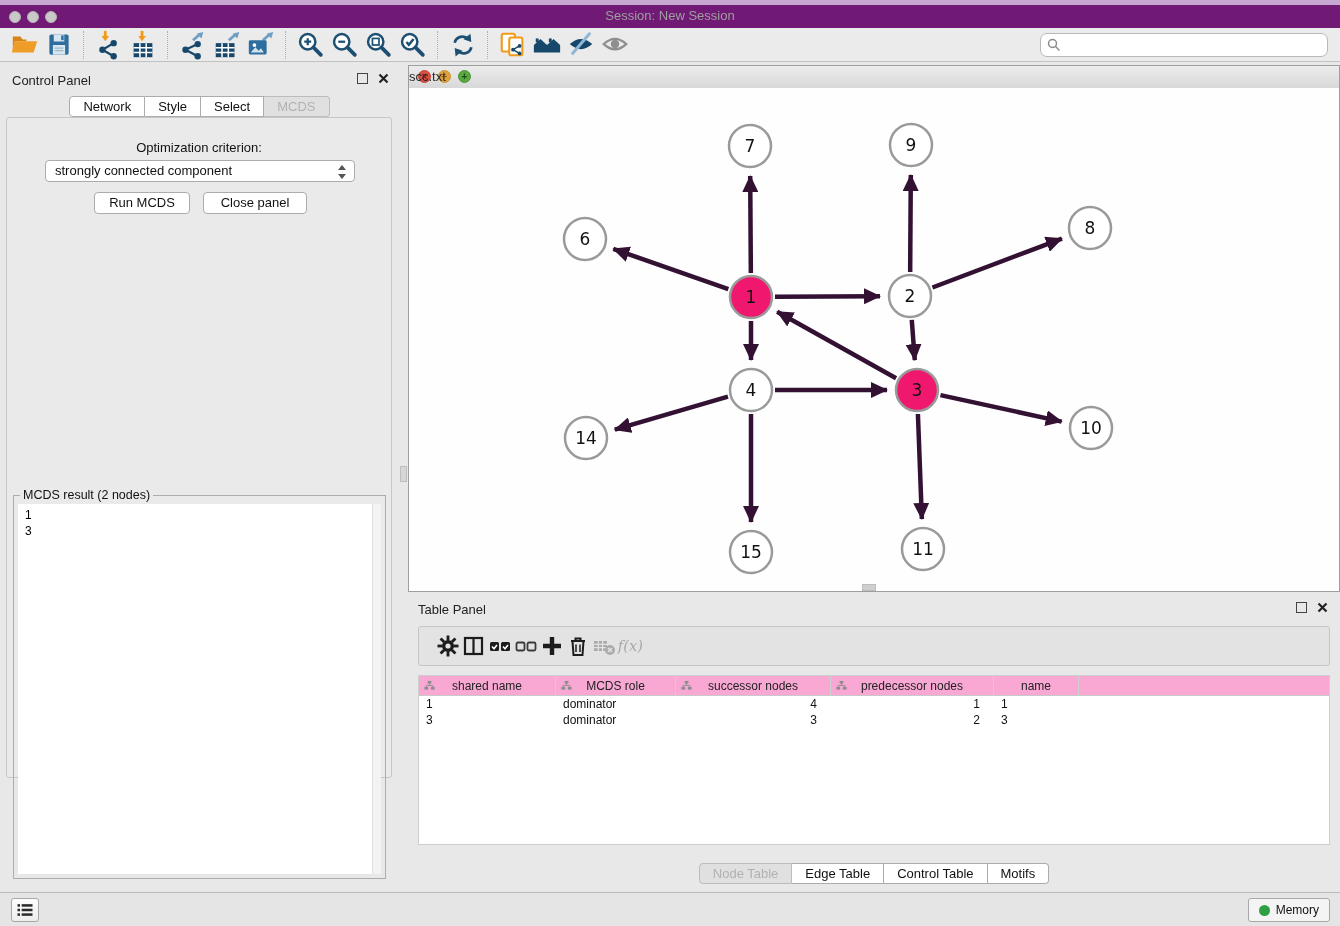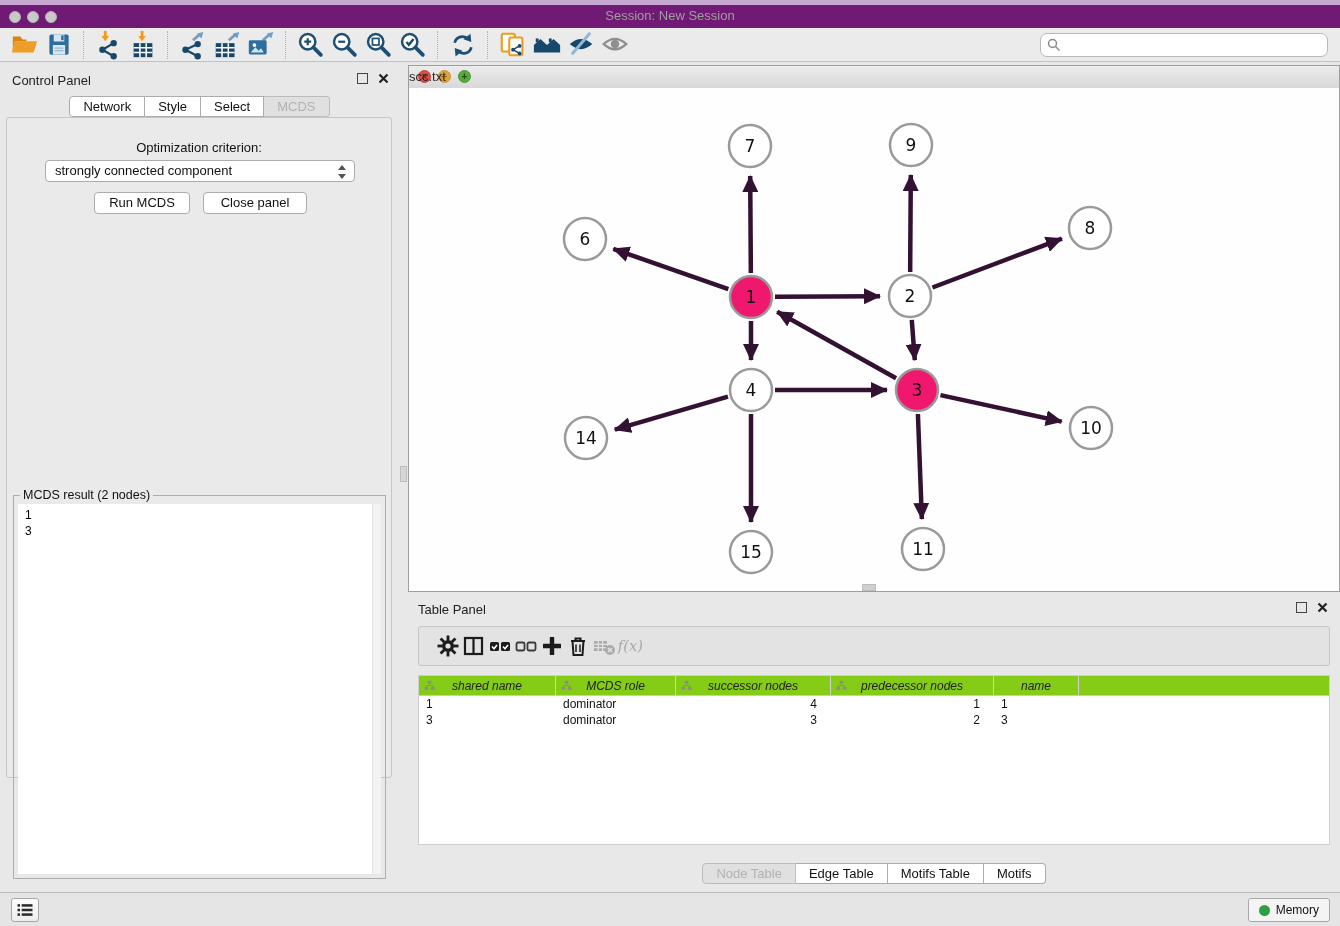--- a/index.html
+++ b/index.html
@@ -73,21 +73,21 @@
   #nf-canvas{position:absolute;left:0;top:22px;width:930px;height:503px;background:#FEFEFE;}
 
   
   #table-panel{left:408px;top:595px;width:932px;height:297px;background:#E8E8E8;}
   #tp-toolbar{position:absolute;left:10px;top:31px;width:912px;height:40px;background:#E3E3E3;
        border:1px solid #C6C6C6;border-radius:3px;box-sizing:border-box;display:flex;align-items:center;
        padding-left:16px;}
   .tbicon{width:26px;height:26px;display:flex;align-items:center;justify-content:center;}
   #data-table{position:absolute;left:10px;top:80px;width:912px;height:170px;background:#fff;
        border:1px solid #CFCFCF;box-sizing:border-box;overflow:hidden;}
-  .thead{display:flex;height:19px;background:#84cc16;border-bottom:1px solid #C9C9C9;font-style:italic;}
+  .thead{display:flex;height:19px;background:#f9a8d4;border-bottom:1px solid #C9C9C9;}
   .th{position:relative;box-sizing:border-box;border-right:1px solid #CFCFCF;font-size:12px;color:#222;
       display:flex;align-items:center;justify-content:center;}
   .th svg{position:absolute;left:5px;top:4px;}
   .trow{display:flex;height:16px;font-size:12px;color:#111;}
   .td{box-sizing:border-box;overflow:hidden;white-space:nowrap;line-height:16px;}
   #tp-tabs{position:absolute;left:0;top:268px;width:100%;}
 
   
   #statusbar{left:0;top:892px;width:1340px;height:34px;background:#E5E5E5;border-top:1px solid #BBBBBB;box-sizing:border-box;}
   #list-btn{position:absolute;left:11px;top:5px;width:28px;height:24px;background:linear-gradient(#FDFDFD,#EDEDED);
@@ -488,21 +488,21 @@
           <div class="td" style="width: 137px; text-align: left; padding: 0px 0px 0px 7px;">3</div>
           <div class="td" style="width: 120px; text-align: left; padding: 0px 0px 0px 7px;">dominator</div>
           <div class="td" style="width: 155px; text-align: right; padding: 0px 14px 0px 0px;">3</div>
           <div class="td" style="width: 163px; text-align: right; padding: 0px 14px 0px 0px;">2</div>
           <div class="td" style="width: 85px; text-align: left; padding: 0px 0px 0px 7px;">3</div>
         </div>
       </div>
     <div id="tp-tabs" class="tabs">
         <span class="tab selected">Node Table</span>
         <span class="tab">Edge Table</span>
-        <span class="tab">Motifs Table</span>
+        <span class="tab">Control Table</span>
         <span class="tab">Motifs</span>
       </div>
   </div>
 
   <div id="statusbar" class="abs">
     <div id="list-btn">
       <svg viewBox="0 0 24 24" width="20" height="20">
           <g fill="#2A2A2A">
             <rect x="3" y="5" width="3" height="3"></rect>
             <rect x="8" y="5" width="13" height="3"></rect>

